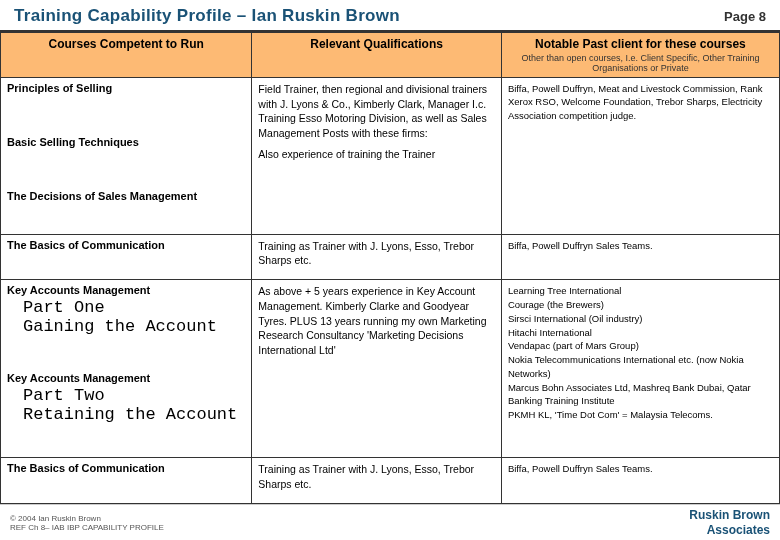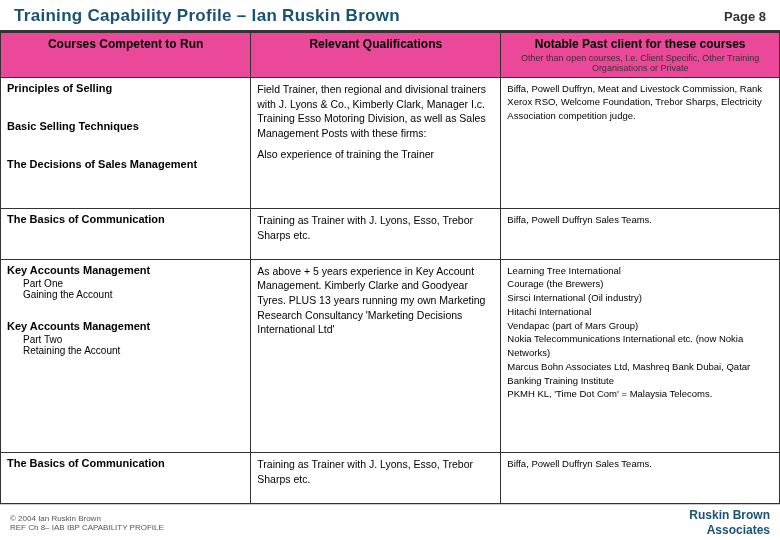--- a/index.html
+++ b/index.html
@@ -49,46 +49,47 @@
       vertical-align: top;
       padding: 4px 6px;
     }
     .col-courses { width: 260px; }
     .col-qual { width: 260px; }
     .col-notable { width: 290px; }
     .th-courses, .th-qual, .th-notable {
       font-weight: bold;
       font-size: 12px;
       text-align: center;
-      background: #ec4899;
+      background: #fdba74;
     }
     .th-notable {
       vertical-align: top;
     }
     .notable-subtitle {
       font-size: 9px;
       font-weight: normal;
       text-align: center;
       display: block;
       margin-top: 2px;
       color: #333;
     }
     .course-item {
       font-weight: bold;
       font-size: 11px;
       margin-bottom: 2px;
-      margin-top: 6px;
+      margin-top: 22px;
     }
     .course-item:first-child {
       margin-top: 0;
     }
     .course-sub {
       font-weight: normal;
-      font-size: 10px;
+      font-size: 17px;
       padding-left: 16px;
+      font-family: Liberation Mono, monospace;
     }
     .qual-text {
       font-size: 10.5px;
       line-height: 1.4;
     }
     .notable-text {
       font-size: 9.5px;
       line-height: 1.4;
     }
     .footer {

